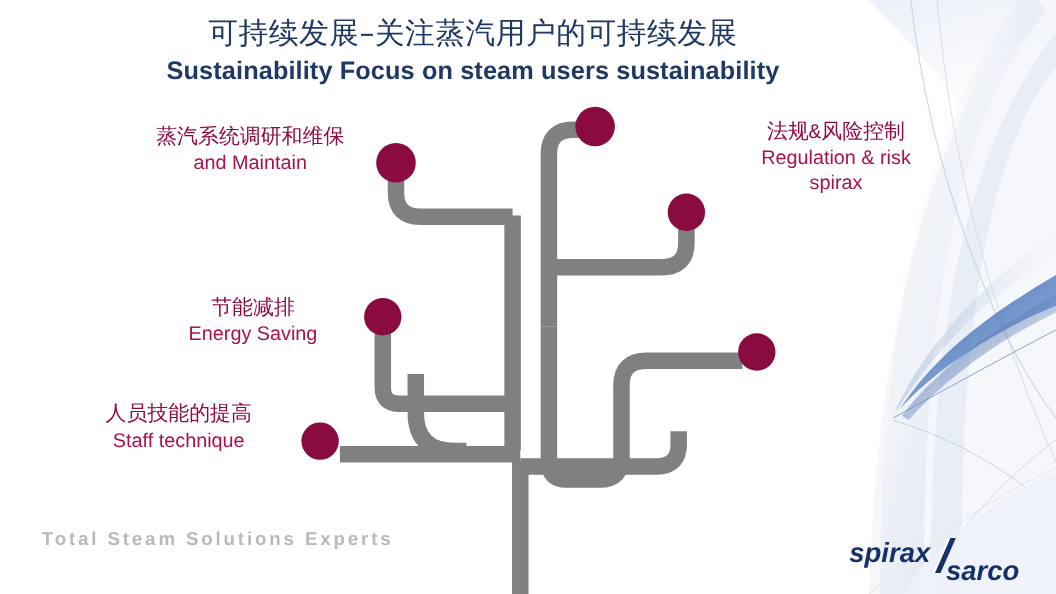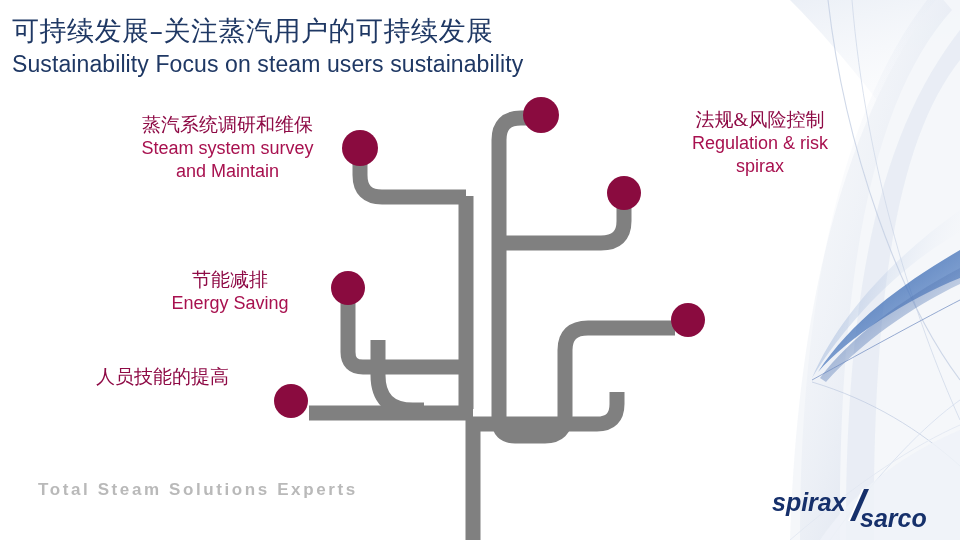--- a/index.html
+++ b/index.html
@@ -21,38 +21,38 @@
   #bg-decor {
     position: absolute;
     left: 0; top: 0;
     width: 960px; height: 540px;
     pointer-events: none;
   }
 
   
   #title-block {
     position: absolute;
-    left: 12px;
+    left: 0;
     top: 14px;
     width: 860px;
-    text-align: left;
+    text-align: center;
   }
   #title-cn {
     font-size: 27px;
     line-height: 34px;
     color: #1f3864;
     font-family: "DejaVu Sans", sans-serif;
     letter-spacing: 0.5px;
     white-space: nowrap;
   }
   #title-en {
     font-size: 23px;
     line-height: 30px;
     color: #1f3864;
-    font-weight: normal;
+    font-weight: bold;
     letter-spacing: 0.1px;
     white-space: nowrap;
     margin-top: 1px;
   }
 
   
   #tree-svg {
     position: absolute;
     left: 0; top: 0;
     width: 960px; height: 540px;
@@ -60,21 +60,21 @@
 
   
   .node-label {
     position: absolute;
     color: #9b0f4e;
     text-align: center;
   }
   .label-cn {
     font-size: 19px;
     line-height: 24px;
-    font-family: Liberation Serif, serif;
+    font-family: Liberation Mono, monospace;
     color: #8e0a45;
     white-space: nowrap;
   }
   .label-en {
     font-size: 18px;
     line-height: 23px;
     color: #a8114f;
     font-family: "Liberation Sans", sans-serif;
   }
 
@@ -207,37 +207,37 @@
       <circle cx="541" cy="115" r="18" fill="#8A0B3F"></circle>
       <circle cx="624" cy="193" r="17" fill="#8A0B3F"></circle>
       <circle cx="348" cy="288" r="17" fill="#8A0B3F"></circle>
       <circle cx="291" cy="401" r="17" fill="#8A0B3F"></circle>
       <circle cx="688" cy="320" r="17" fill="#8A0B3F"></circle>
     </g>
   </svg>
 
   <div class="node-label" id="label-steam-survey">
     <div class="label-cn">蒸汽系统调研和维保</div>
-    <div class="label-en">Steam system survey</div>
     <div class="label-en">and Maintain</div>
   </div>
 
   <div class="node-label" id="label-regulation">
     <div class="label-cn">法规&amp;风险控制</div>
     <div class="label-en">Regulation &amp; risk</div>
     <div class="label-en">spirax</div>
   </div>
 
   <div class="node-label" id="label-energy">
     <div class="label-cn">节能减排</div>
     <div class="label-en">Energy Saving</div>
   </div>
 
   <div class="node-label" id="label-staff">
     <div class="label-cn">人员技能的提高</div>
+    <div class="label-en">Staff technique</div>
   </div>
 
 
   <div id="footer-tagline">Total Steam Solutions Experts</div>
 
   <svg id="logo" viewBox="0 0 180 46">
     <text x="2" y="24" font-family="Liberation Sans, sans-serif" font-size="25" font-weight="bold" font-style="italic" fill="#16306B">spirax</text>
     <polygon points="78,34 92,2 99,2 85,34" fill="#ffffff"></polygon>
     <polygon points="80,34 94,2 99,2 85,34" fill="#16306B"></polygon>
     <text x="90" y="40" font-family="Liberation Sans, sans-serif" font-size="25" font-weight="bold" font-style="italic" fill="#16306B">sarco</text>

